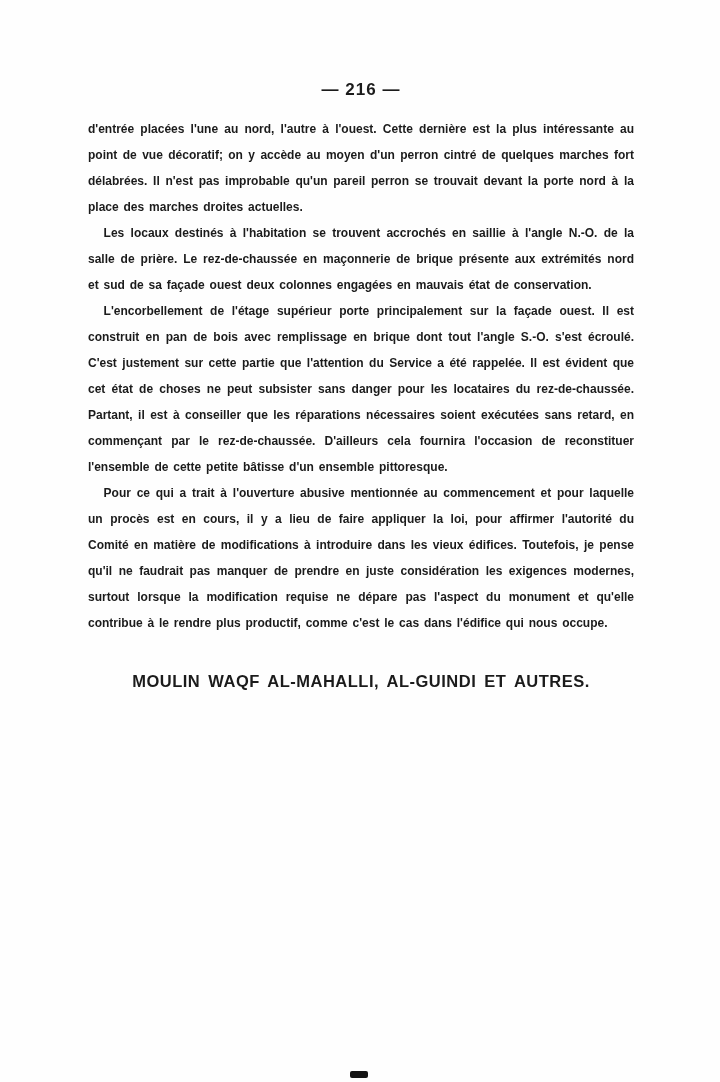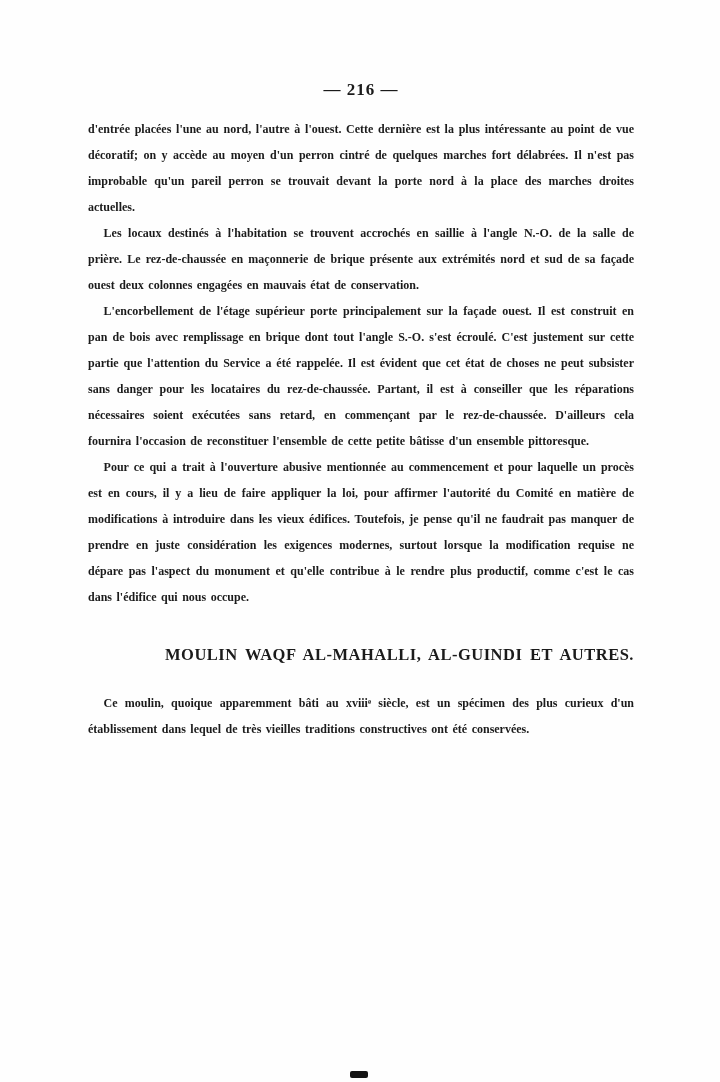--- a/index.html
+++ b/index.html
@@ -8,21 +8,21 @@
       background: #ffffff;
     }
     .page {
       position: relative;
       box-sizing: border-box;
       width: 720px;
       height: 1082px;
       padding: 80px 86px 0 88px;
       background: #fefefdf2;
       background-color: #fefefe;
-      font-family: Liberation Serif, serif;
+      font-family: Liberation Sans, sans-serif;
       font-weight: 700;
       color: #1b1b1b;
       overflow: hidden;
     }
     .page-number {
       text-align: center;
       font-size: 17px;
       line-height: 20px;
       letter-spacing: 1px;
       margin: 0 0 16px 0;
@@ -36,21 +36,21 @@
       line-height: 26px;
       text-align: justify;
       text-indent: 1.3em;
       word-spacing: 1.5px;
     }
     .para.continuation {
       text-indent: 0;
     }
     .section-heading {
       margin: 34px 0 24px 0;
-      text-align: right;
+      text-align: center;
       font-size: 16.5px;
       line-height: 22px;
       letter-spacing: 0.5px;
       font-weight: 700;
       word-spacing: 3px;
     }
     .scan-artifact {
       position: absolute;
       left: 350px;
       bottom: 4px;
@@ -73,19 +73,18 @@
 
 
     <p class="para">Les locaux destinés à l'habitation se trouvent accrochés en saillie à l'angle N.-O. de la salle de prière. Le rez-de-chaussée en maçonnerie de brique présente aux extrémités nord et sud de sa façade ouest deux colonnes engagées en mauvais état de conservation.</p>
 
     <p class="para">L'encorbellement de l'étage supérieur porte principalement sur la façade ouest. Il est construit en pan de bois avec remplissage en brique dont tout l'angle S.-O. s'est écroulé. C'est justement sur cette partie que l'attention du Service a été rappelée. Il est évident que cet état de choses ne peut subsister sans danger pour les locataires du rez-de-chaussée. Partant, il est à conseiller que les réparations nécessaires soient exécutées sans retard, en commençant par le rez-de-chaussée. D'ailleurs cela fournira l'occasion de reconstituer l'ensemble de cette petite bâtisse d'un ensemble pittoresque.</p>
 
     <p class="para">Pour ce qui a trait à l'ouverture abusive mentionnée au commencement et pour laquelle un procès est en cours, il y a lieu de faire appliquer la loi, pour affirmer l'autorité du Comité en matière de modifications à introduire dans les vieux édifices. Toutefois, je pense qu'il ne faudrait pas manquer de prendre en juste considération les exigences modernes, surtout lorsque la modification requise ne dépare pas l'aspect du monument et qu'elle contribue à le rendre plus productif, comme c'est le cas dans l'édifice qui nous occupe.</p>
 
     <h2 class="section-heading">MOULIN WAQF AL-MAHALLI, AL-GUINDI ET AUTRES.</h2>
 
-    <p class="para">Ce moulin, quoique apparemment bâti au xviiiᵉ siècle, est un spécimen des plus curieux d'un établissement dans lequel de très vieilles traditions constructives ont été conservées.</p>
 
   </div>
 
   <div class="scan-artifact"></div>
 
 </div>
 
 </body></html>

